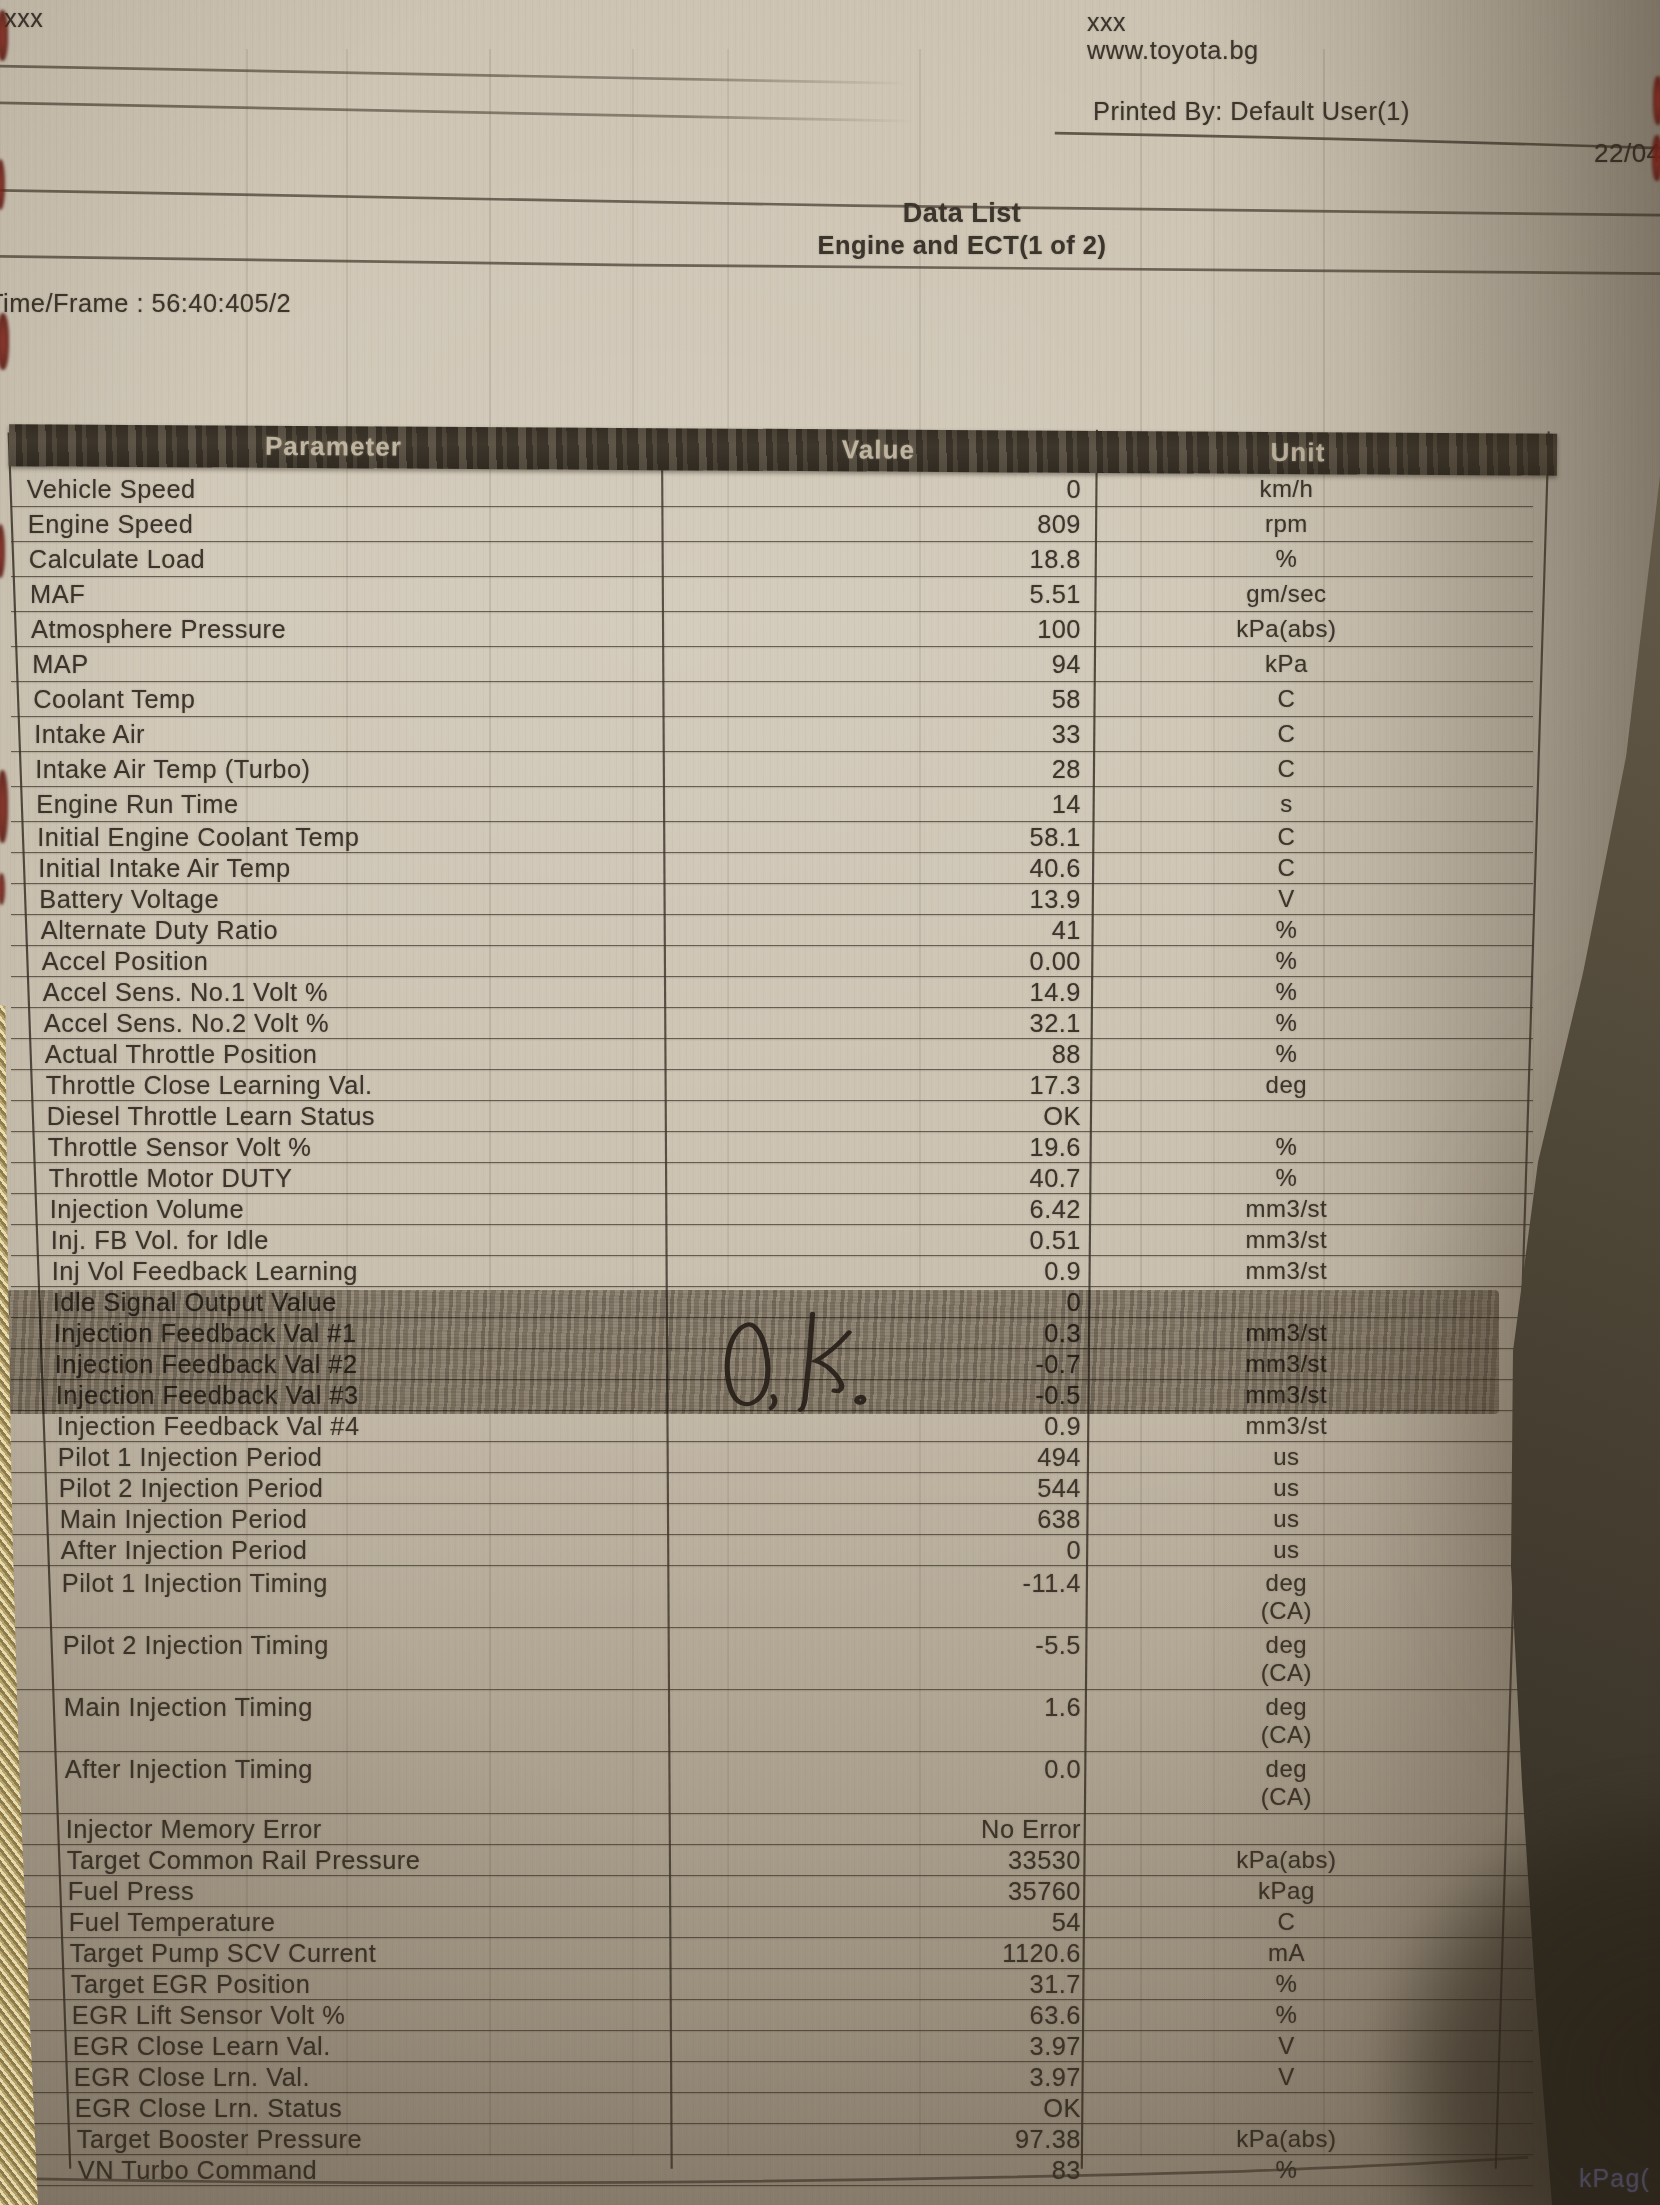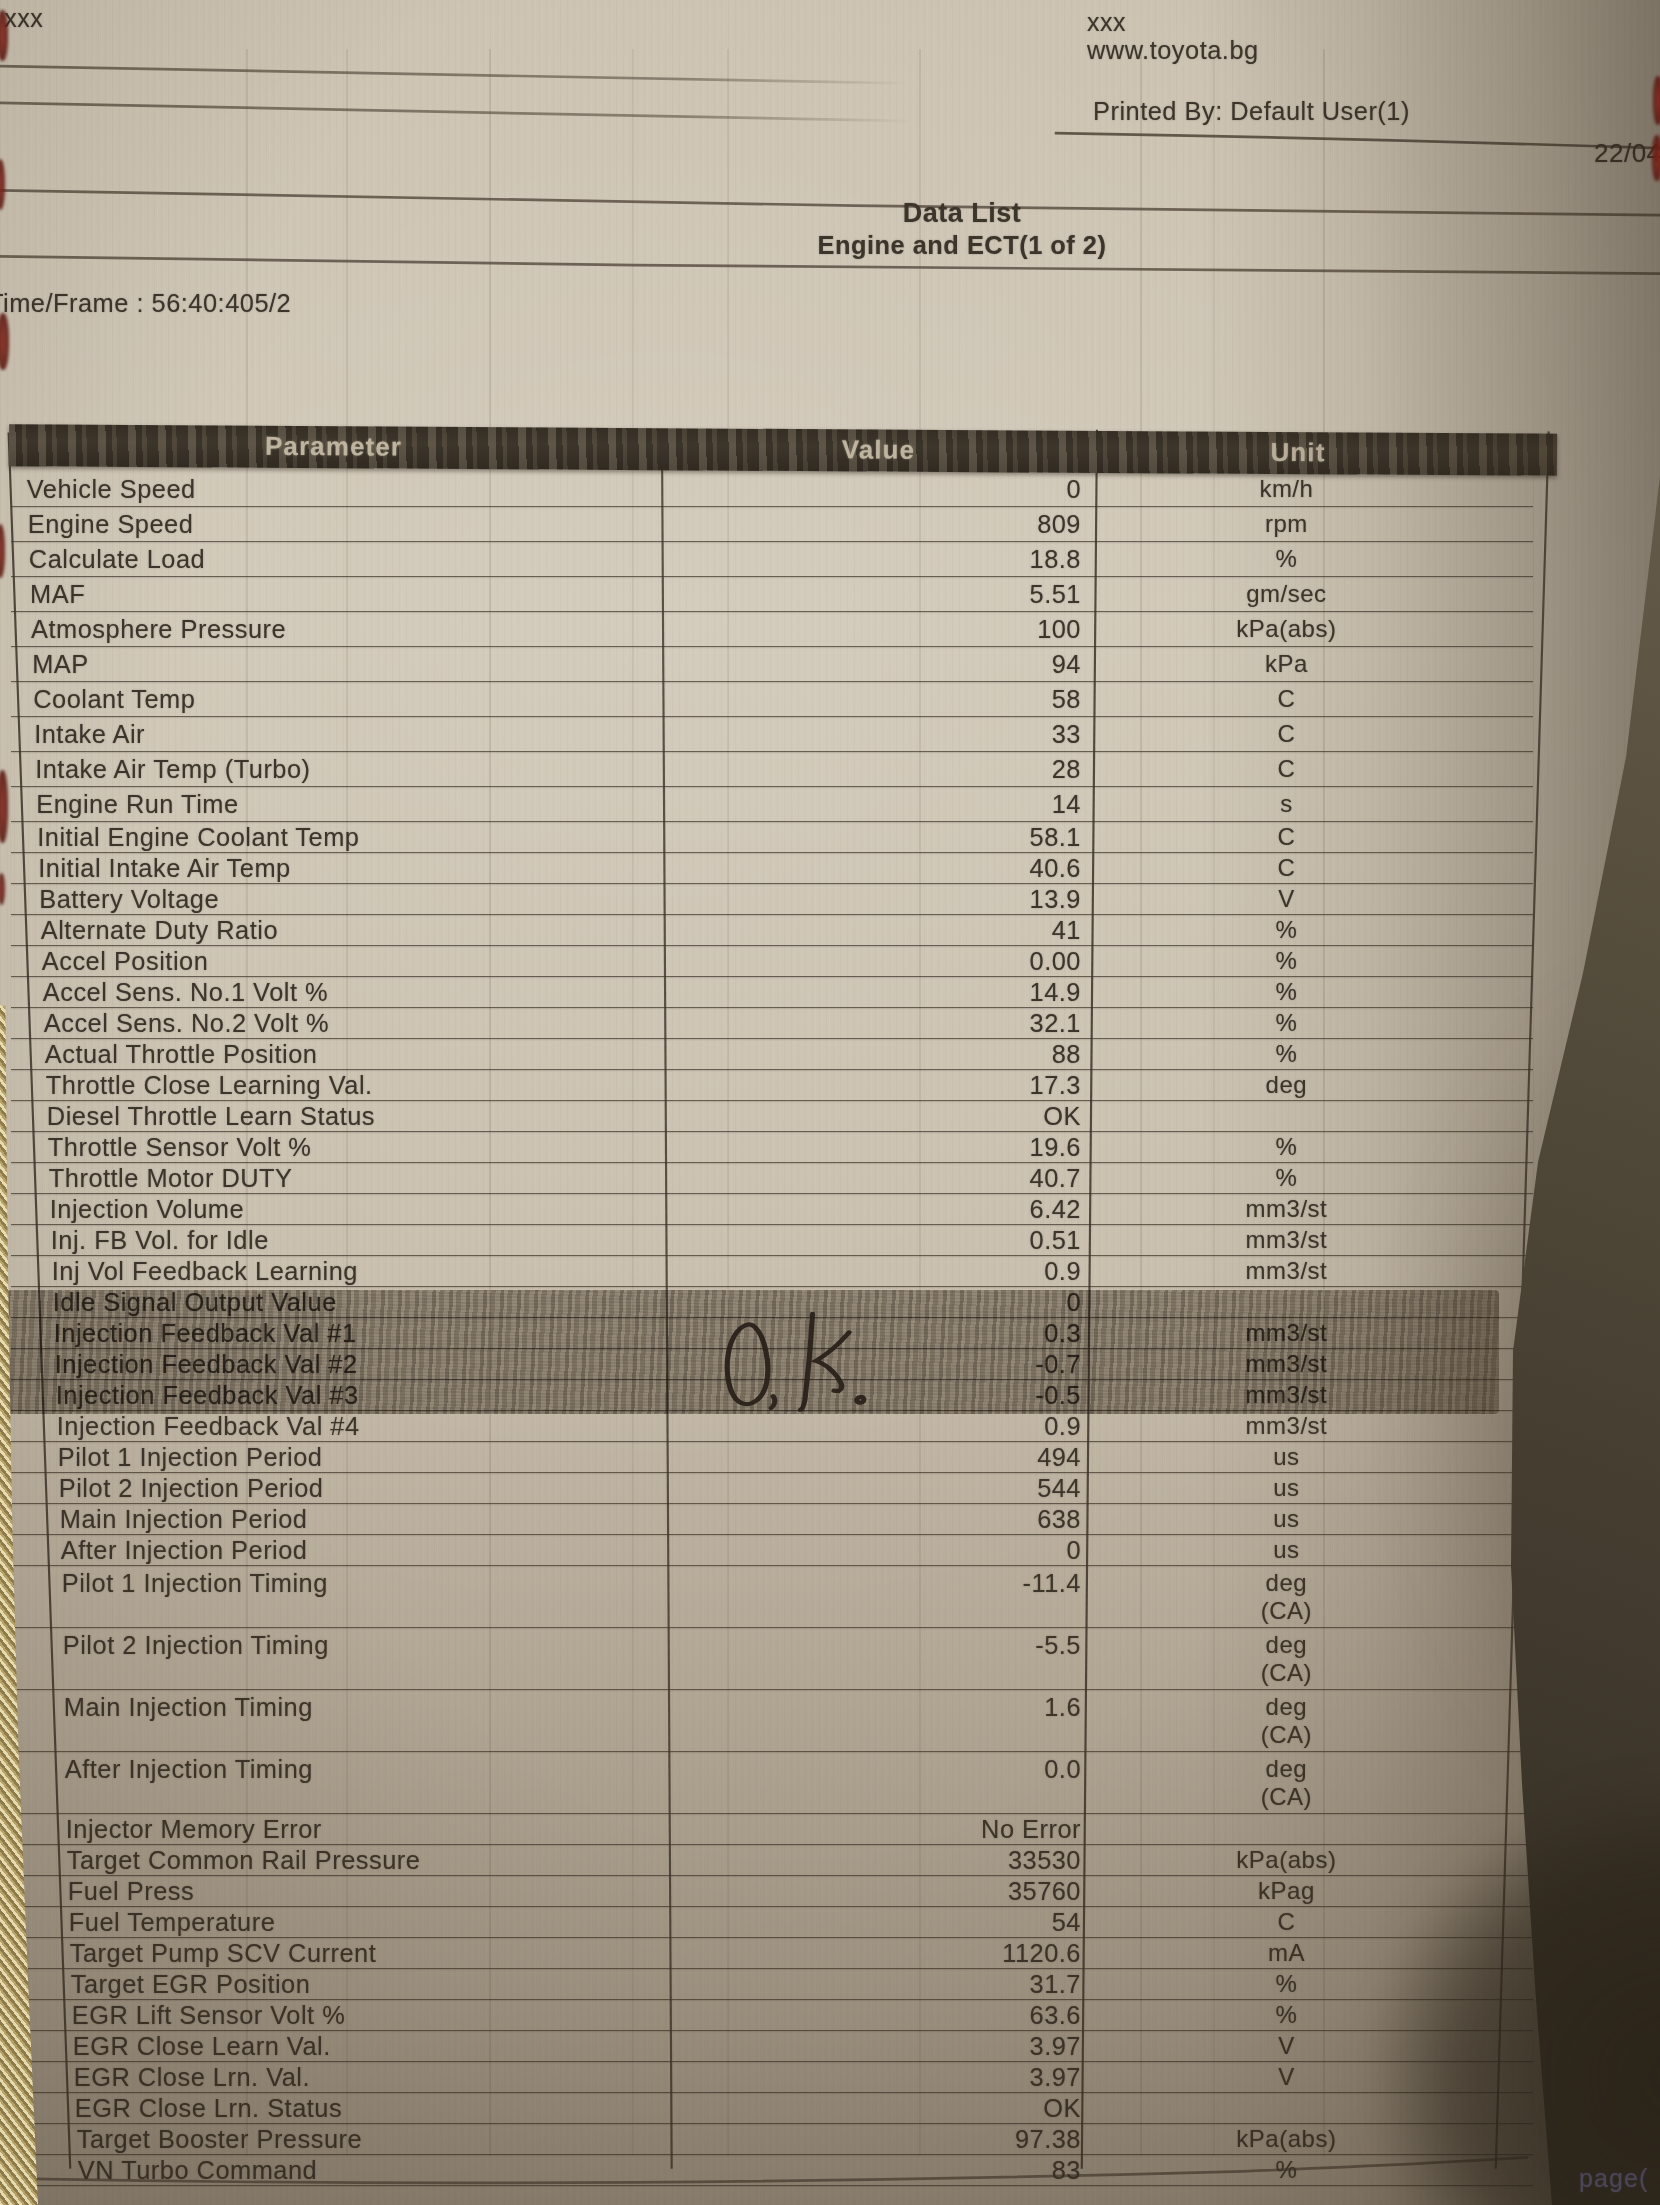--- a/index.html
+++ b/index.html
@@ -451,21 +451,21 @@
     <path d="M 225 30 C 218 85 205 170 193 235 C 190 248 186 256 182 258"></path>
     <path d="M 292 84 C 268 112 244 132 222 144 C 238 152 258 176 266 204 C 269 216 263 226 251 220"></path>
     <path d="M 300 242 a 7 7 0 1 0 0.2 0"></path>
   </g>
 </svg>
 
 <div class="lighting"></div>
 <div class="softshadow"></div>
 <div class="darkedge"></div>
 <div class="cornershadow"></div>
-<div class="pagecorner">page(</div>
+<div class="pagecorner">kPag(</div>
 <div class="fabric"></div>
 
 <div class="rmark" style="left:-3.2px;top:9.7px;width:10.8px;height:51px"></div>
 <div class="rmark" style="left:-4.3px;top:159px;width:9.7px;height:51px"></div>
 <div class="rmark" style="left:-3.2px;top:313px;width:12px;height:57px"></div>
 <div class="rmark" style="left:-4.3px;top:524px;width:9.7px;height:54px"></div>
 <div class="rmark" style="left:-3.2px;top:770px;width:10.8px;height:73px"></div>
 <div class="rmark" style="left:-2.2px;top:873px;width:7.6px;height:32px"></div>
 <div class="rmark" style="left:1653px;top:76px;width:9.7px;height:49px"></div>
 <div class="rmark" style="left:1652px;top:135px;width:9.7px;height:46px"></div>

